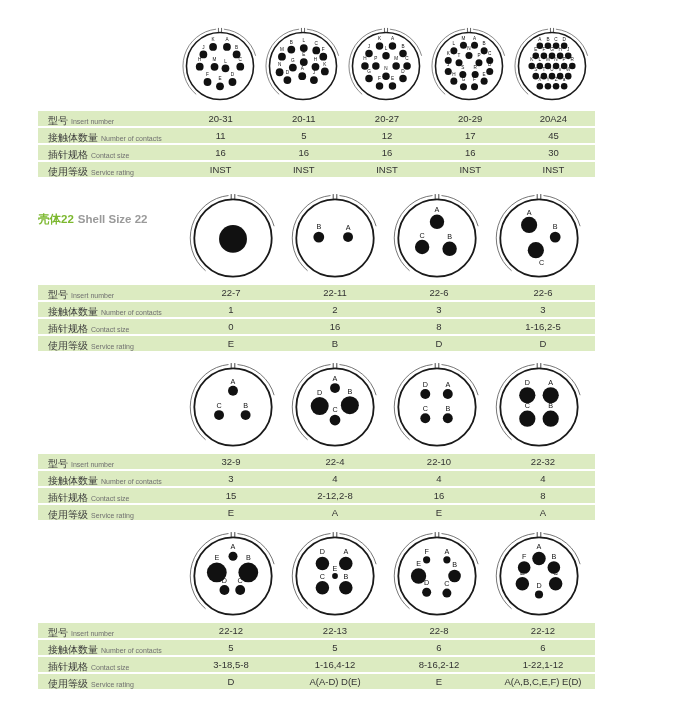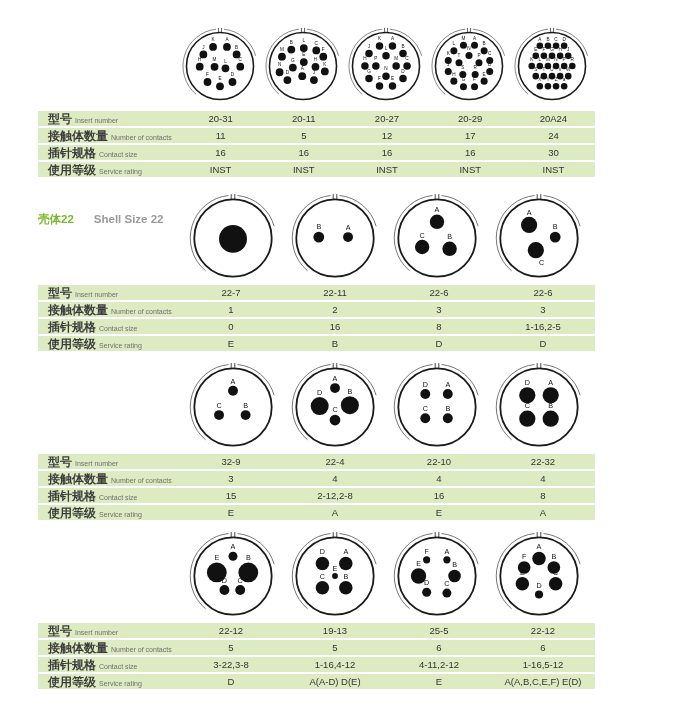--- a/index.html
+++ b/index.html
@@ -24,33 +24,33 @@
   .trow{
     display:flex;align-items:center;
     height:15px;margin-bottom:2px;
     background:#dcebc1;
   }
   .label-cell{
     width:141px;flex:0 0 141px;
     padding-left:10px;box-sizing:border-box;
     white-space:nowrap;overflow:hidden;
   }
-  .label-cell .cn{font-size:12px;font-weight:bold;color:#3c3c3c;}
+  .label-cell .cn{font-size:10px;font-weight:normal;color:#3c3c3c;}
   .label-cell .en{font-size:7px;color:#707070;margin-left:3px;}
   .val-cell{
     flex:1 1 0;text-align:center;
     font-size:9.5px;color:#333;
     white-space:nowrap;
   }
   .shell-header{
     position:absolute;left:38px;top:19px;
     font-size:11.5px;font-weight:bold;white-space:nowrap;
   }
   .shell-header .cn{color:#7cb82f;}
-  .shell-header .en{color:#9a9a9a;margin-left:20px;}
+  .shell-header .en{color:#9a9a9a;margin-left:4px;}
   svg.conn{display:block;}
 </style>
 </head>
 <body>
 
 <div class="sheet">
 
   <section class="sec1">
     <div class="circles row5" id="c0">
         <svg viewBox="-50 -50 100 100" width="78" height="78" class="conn">
@@ -255,21 +255,21 @@
           <div class="val-cell">20-27</div>
           <div class="val-cell">20-29</div>
           <div class="val-cell">20A24</div>
         </div>
         <div class="trow">
           <div class="label-cell"><span class="cn">接触体数量</span><span class="en">Number of contacts</span></div>
           <div class="val-cell">11</div>
           <div class="val-cell">5</div>
           <div class="val-cell">12</div>
           <div class="val-cell">17</div>
-          <div class="val-cell">24</div>
+          <div class="val-cell">45</div>
         </div>
         <div class="trow">
           <div class="label-cell"><span class="cn">插针规格</span><span class="en">Contact size</span></div>
           <div class="val-cell">16</div>
           <div class="val-cell">16</div>
           <div class="val-cell">16</div>
           <div class="val-cell">16</div>
           <div class="val-cell">30</div>
         </div>
         <div class="trow">
@@ -531,37 +531,37 @@
           <circle cx="18.5" cy="8.5" r="7.5" fill="#111111"></circle>
           <text x="18.5" y="-1.5" text-anchor="middle" font-size="8" fill="#111">C</text>
           <circle cx="0" cy="20.5" r="4.5" fill="#111111"></circle>
           <text x="0" y="13.5" text-anchor="middle" font-size="8" fill="#111">D</text>
         </svg>
       </div>
     <div class="dtable" id="t3">
         <div class="trow">
           <div class="label-cell"><span class="cn">型号</span><span class="en">Insert number</span></div>
           <div class="val-cell">22-12</div>
-          <div class="val-cell">19-13</div>
-          <div class="val-cell">25-5</div>
+          <div class="val-cell">22-13</div>
+          <div class="val-cell">22-8</div>
           <div class="val-cell">22-12</div>
         </div>
         <div class="trow">
           <div class="label-cell"><span class="cn">接触体数量</span><span class="en">Number of contacts</span></div>
           <div class="val-cell">5</div>
           <div class="val-cell">5</div>
           <div class="val-cell">6</div>
           <div class="val-cell">6</div>
         </div>
         <div class="trow">
           <div class="label-cell"><span class="cn">插针规格</span><span class="en">Contact size</span></div>
-          <div class="val-cell">3-22,3-8</div>
+          <div class="val-cell">3-18,5-8</div>
           <div class="val-cell">1-16,4-12</div>
-          <div class="val-cell">4-11,2-12</div>
-          <div class="val-cell">1-16,5-12</div>
+          <div class="val-cell">8-16,2-12</div>
+          <div class="val-cell">1-22,1-12</div>
         </div>
         <div class="trow">
           <div class="label-cell"><span class="cn">使用等级</span><span class="en">Service rating</span></div>
           <div class="val-cell">D</div>
           <div class="val-cell">A(A-D) D(E)</div>
           <div class="val-cell">E</div>
           <div class="val-cell">A(A,B,C,E,F) E(D)</div>
         </div>
       </div>
   </section>

